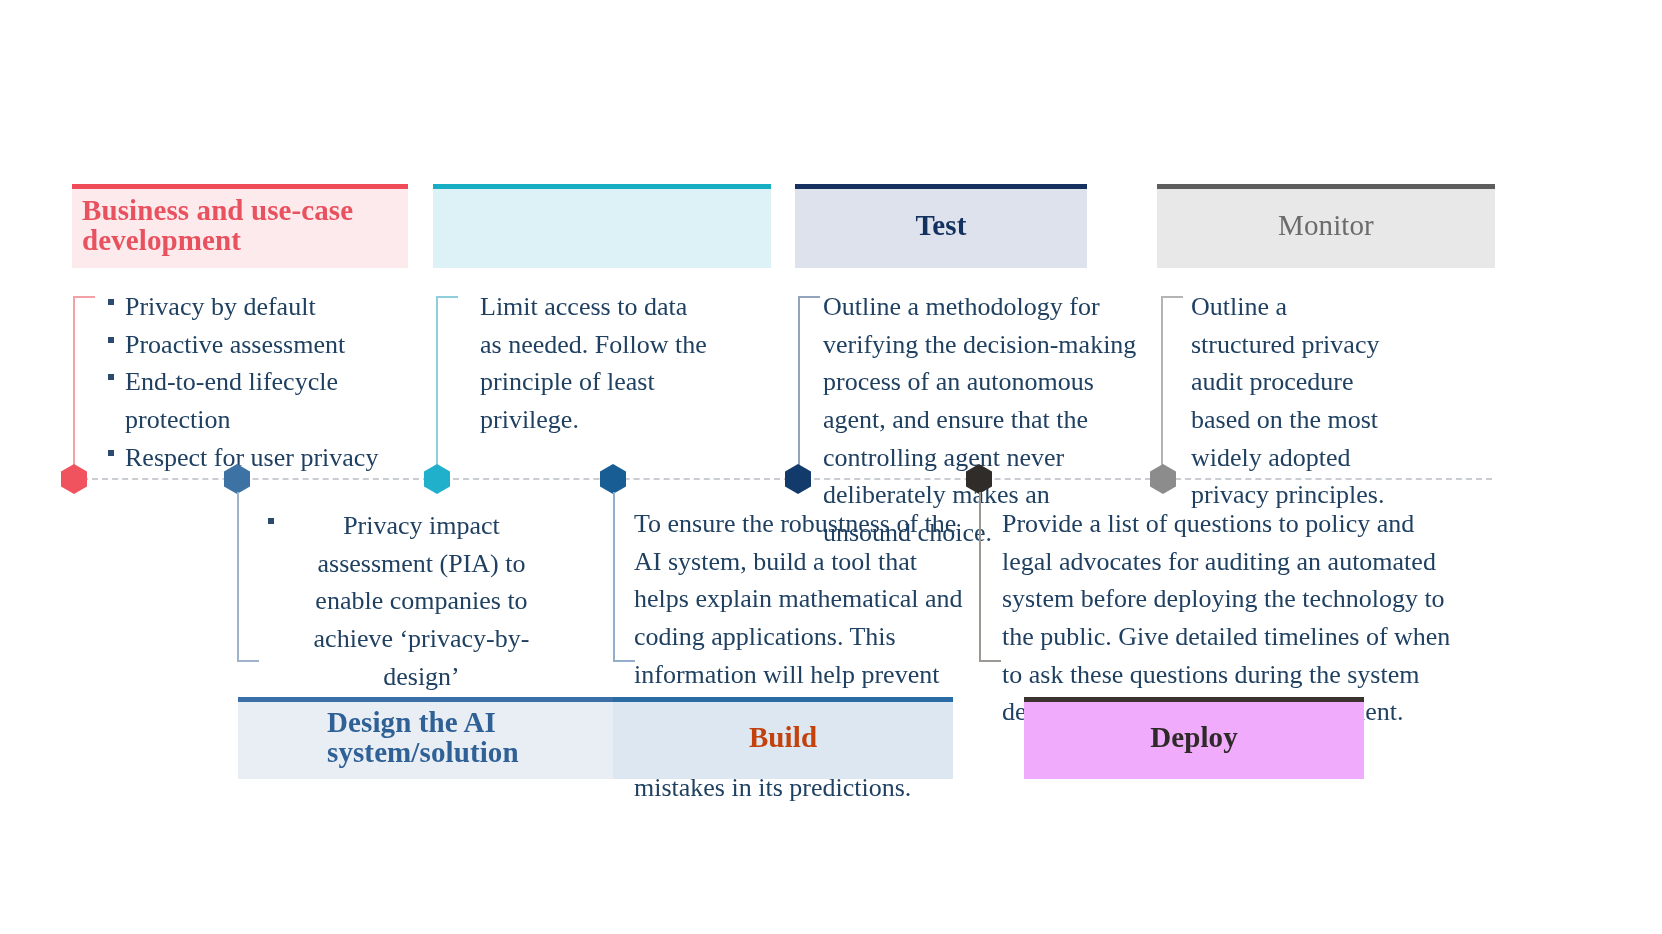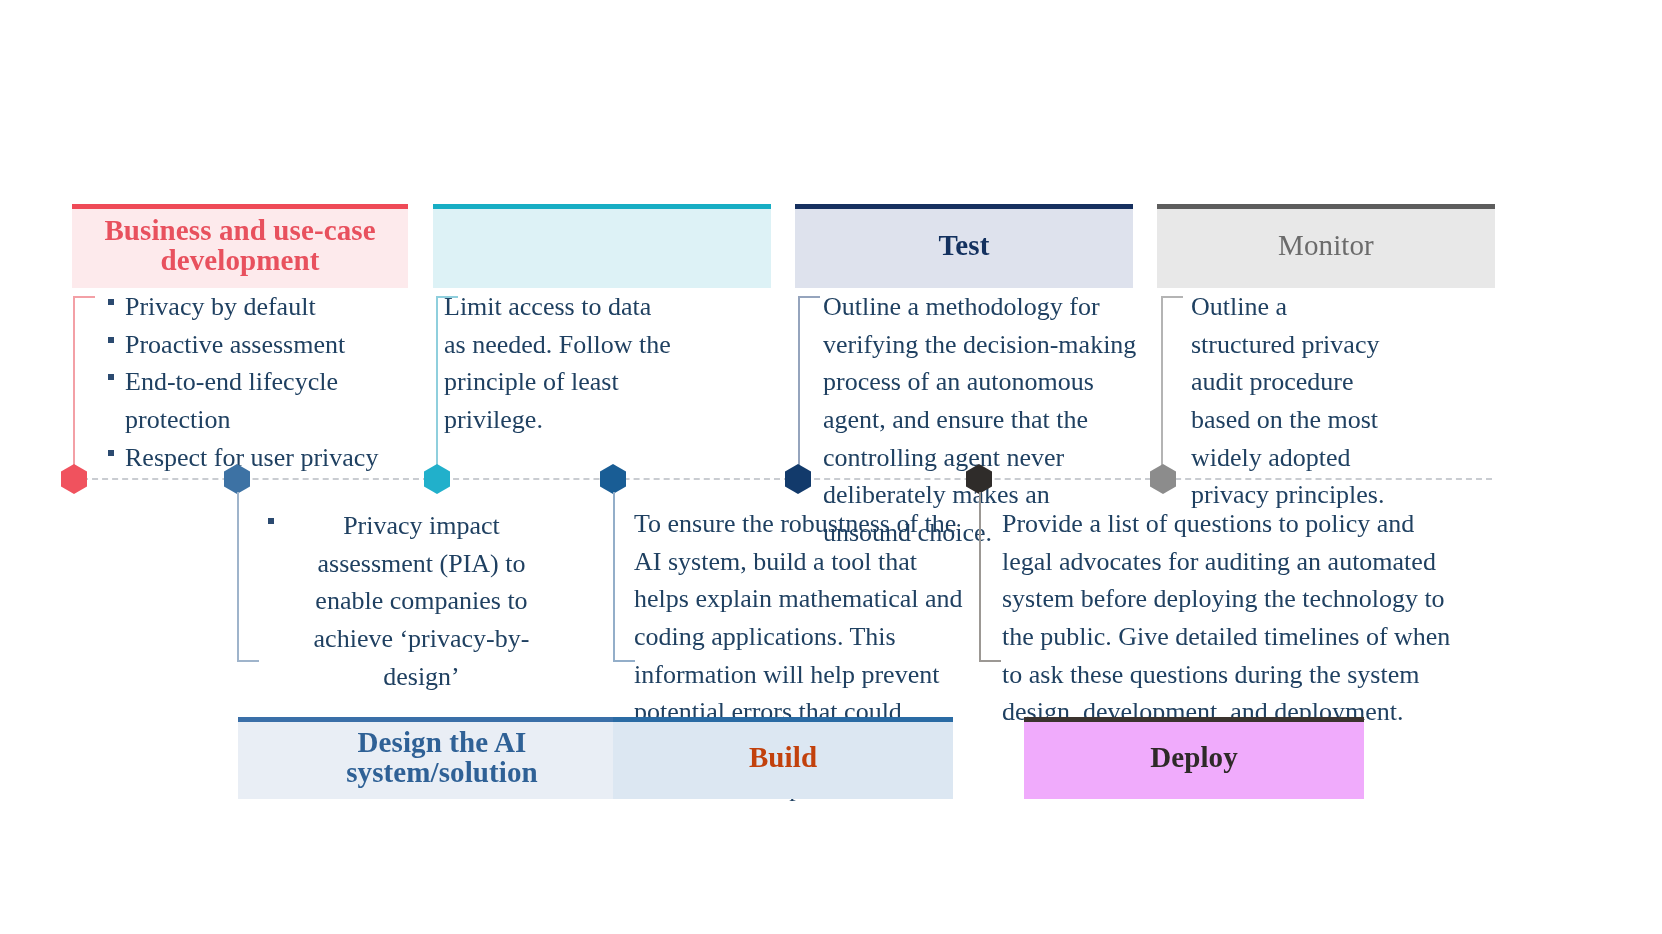--- a/index.html
+++ b/index.html
@@ -21,23 +21,22 @@
     overflow: hidden;
   }
 
   
   .card {
     position: absolute;
     box-sizing: border-box;
     display: flex;
     align-items: center;
     justify-content: center;
-    text-align: center;
-    padding: 6px 16px;
-    margin-top: 20px;
+    text-align: left;
+    padding: 6px 10px;
   }
   .card-rule {
     position: absolute;
     left: 0;
     top: 0;
     width: 100%;
     height: 5px;
   }
   .card-title {
     font-size: 29px;
@@ -113,40 +112,40 @@
 
   <div class="card" style="left:72px; top:184px; width:336px; height:84px; background:#fdeaec;">
     <div class="card-rule" style="background:#ef4a57;"></div>
     <div class="card-title" style="color:#e8515e;">Business and use-case development</div>
   </div>
 
   <div class="card" style="left:433px; top:184px; width:338px; height:84px; background:#ddf2f6;">
     <div class="card-rule" style="background:#17aec4;"></div>
   </div>
 
-  <div class="card" style="left:795px; top:184px; width:338px; height:84px; background:#dee2ed;">
+  <div class="card" style="left:795px; top:184px; width:292px; height:84px; background:#dee2ed;">
     <div class="card-rule" style="background:#16305f;"></div>
     <div class="card-title" style="color:#13315f;">Test</div>
   </div>
 
   <div class="card" style="left:1157px; top:184px; width:338px; height:84px; background:#e8e8e8;">
     <div class="card-rule" style="background:#5d5d5d;"></div>
     <div class="card-title" style="color:#6b6b6b; font-weight:normal;">Monitor</div>
   </div>
 
   <div class="block" style="left:108px; top:288px; width:330px;">
     <ul class="bullets">
       <li>Privacy by default</li>
       <li>Proactive assessment</li>
       <li>End-to-end lifecycle protection</li>
       <li>Respect for user privacy</li>
     </ul>
   </div>
 
-  <div class="block" style="left:444px; top:288px; width:234px;">
+  <div class="block" style="left:480px; top:288px; width:234px;">
     <p>Limit access to data as needed. Follow the principle of least privilege.</p>
   </div>
 
   <div class="block" style="left:823px; top:288px; width:320px;">
     <p>Outline a methodology for verifying the decision-making process of an autonomous agent, and ensure that the controlling agent never deliberately makes an unsound choice.</p>
   </div>
 
   <div class="block" style="left:1191px; top:288px; width:196px;">
     <p>Outline a structured privacy audit procedure based on the most widely adopted privacy principles.</p>
   </div>

